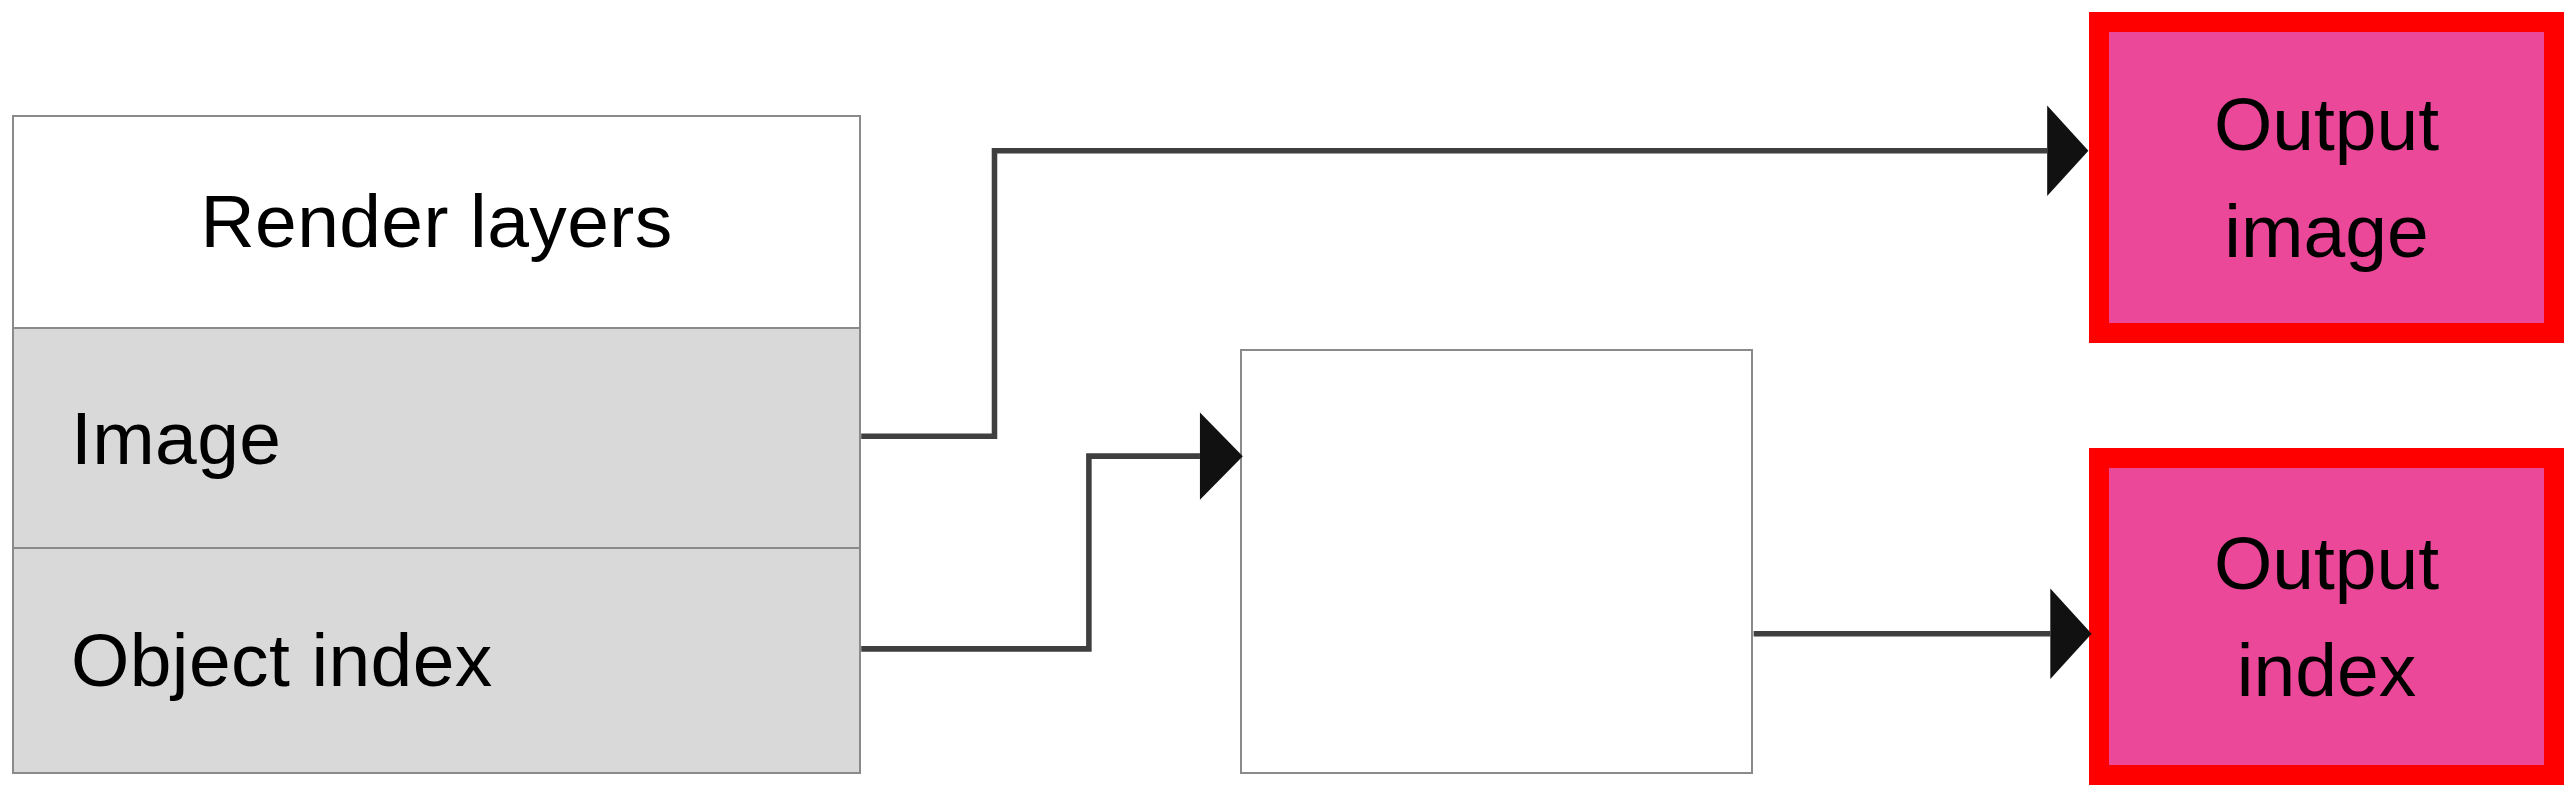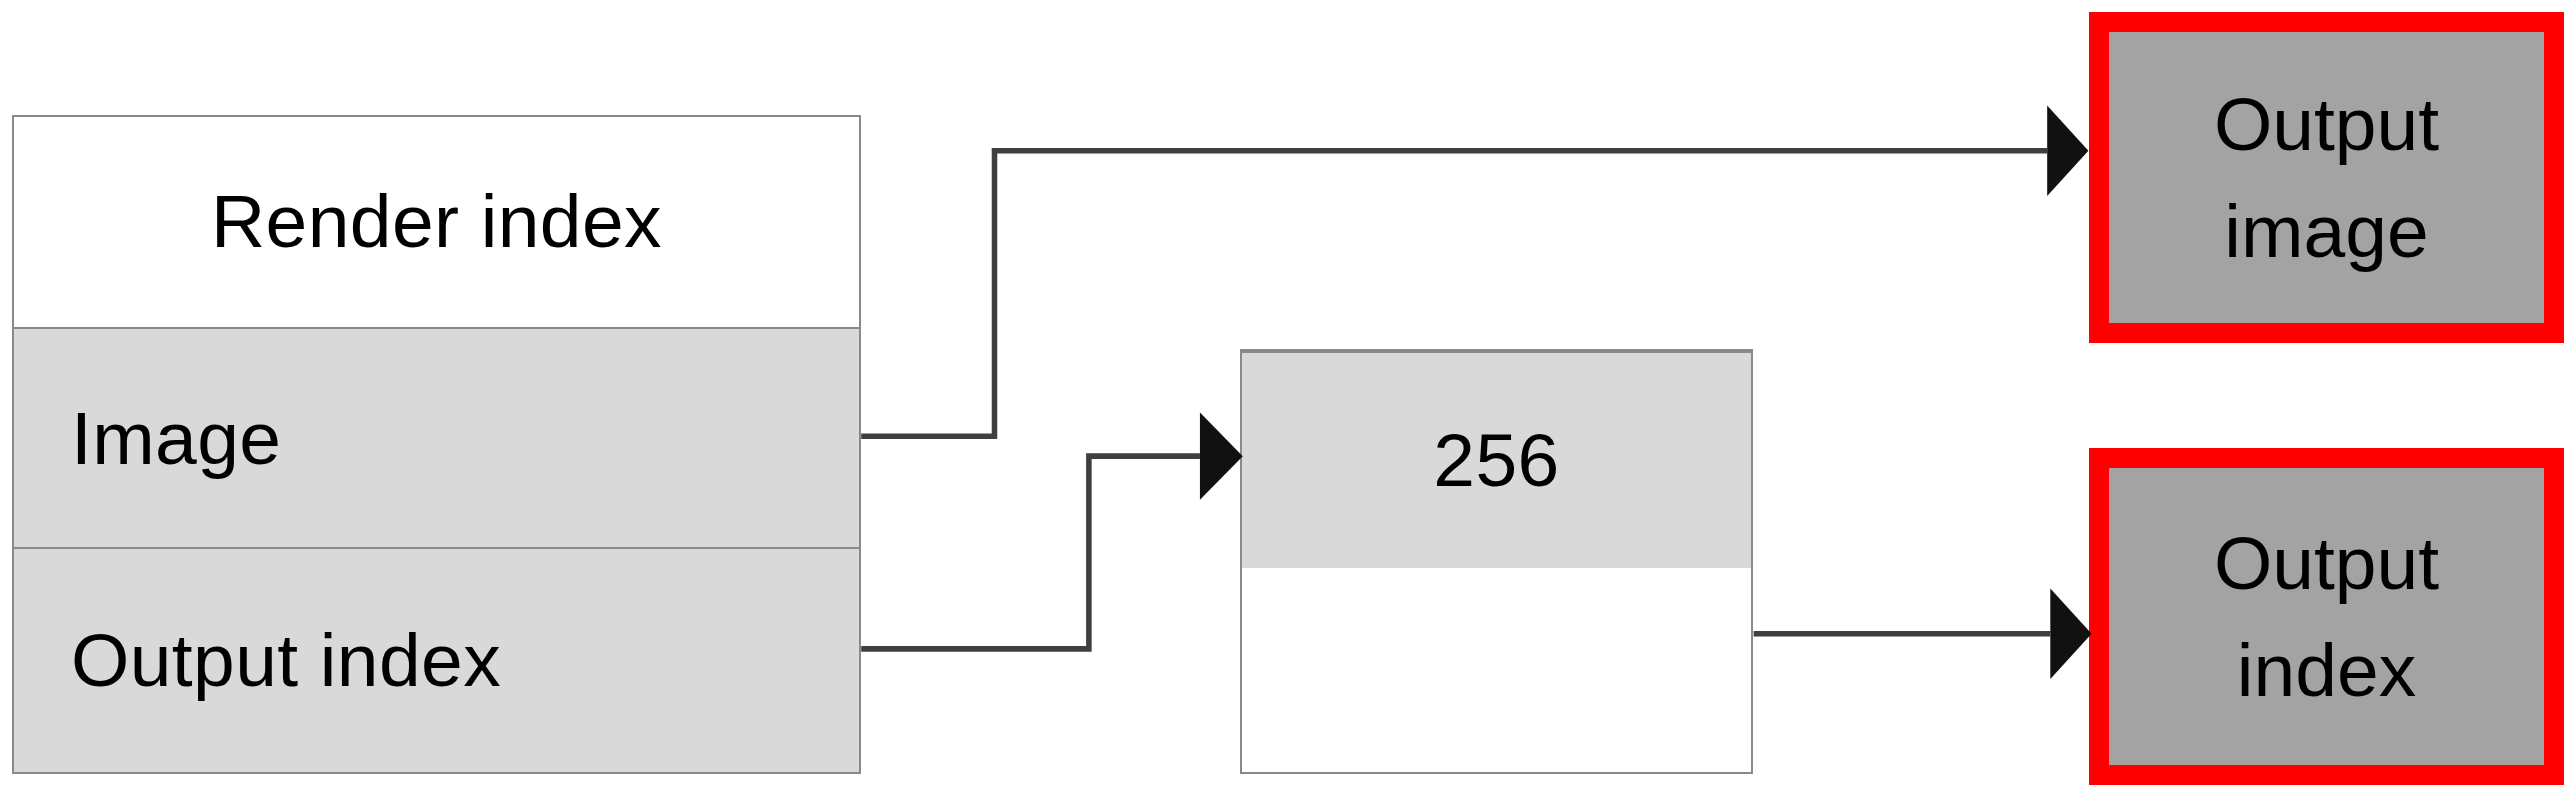--- a/index.html
+++ b/index.html
@@ -50,21 +50,21 @@
   }
   .node-row.socket.centered {
     justify-content: center;
     padding-left: 0;
   }
   
   .output-box {
     position: absolute;
     box-sizing: border-box;
     border: 20.6px solid #ff0000;
-    background: #a3a3a3;
+    background: #ec4899;
     display: flex;
     flex-direction: column;
     align-items: center;
     justify-content: center;
     color: #000000;
     font-size: 75px;
     line-height: 1.42;
     text-align: center;
   }
   .output-line {
@@ -91,27 +91,26 @@
     fill: #111111;
     stroke: none;
   }
 </style>
 </head>
 <body>
 
 <div id="diagram-root">
 
   <div class="node" style="left:12px; top:115px; width:849px; height:659px;">
-    <div class="node-row header" style="height:210px;">Render index</div>
+    <div class="node-row header" style="height:210px;">Render layers</div>
     <div class="node-row socket" style="height:221px;">Image</div>
-    <div class="node-row socket" style="height:225px;">Output index</div>
+    <div class="node-row socket" style="height:225px;">Object index</div>
   </div>
 
   <div class="node" style="left:1240px; top:349px; width:513px; height:425px;">
-    <div class="node-row socket centered" style="height:217px;">256</div>
   </div>
 
   <div class="output-box" style="left:2089px; top:12px; width:475px; height:331px;">
     <span class="output-line">Output</span>
     <span class="output-line">image</span>
   </div>
 
   <div class="output-box" style="left:2089px; top:448px; width:475px; height:337px;">
     <span class="output-line">Output</span>
     <span class="output-line">index</span>

